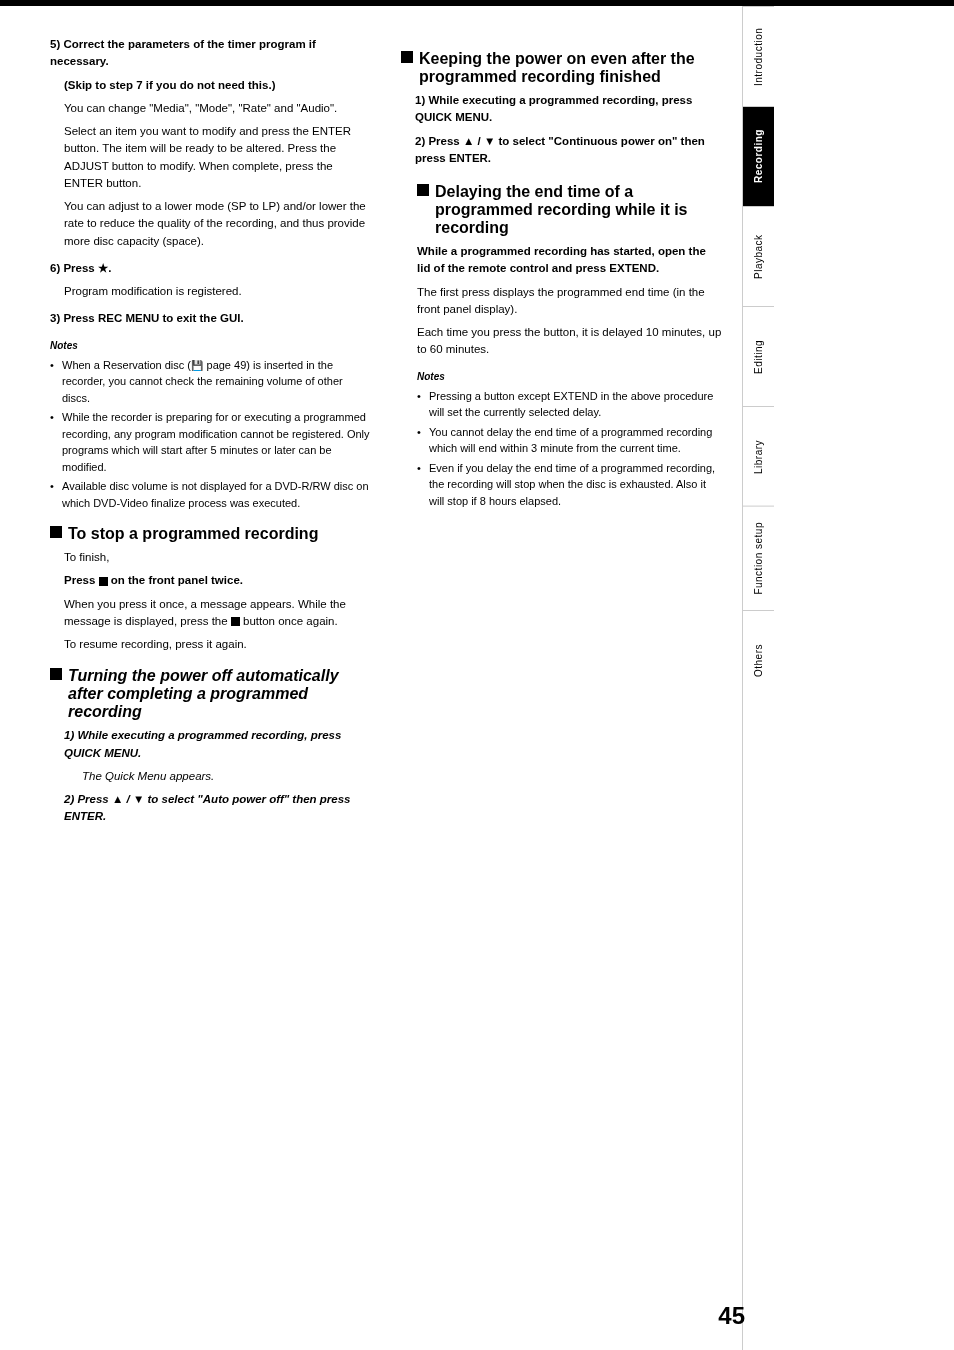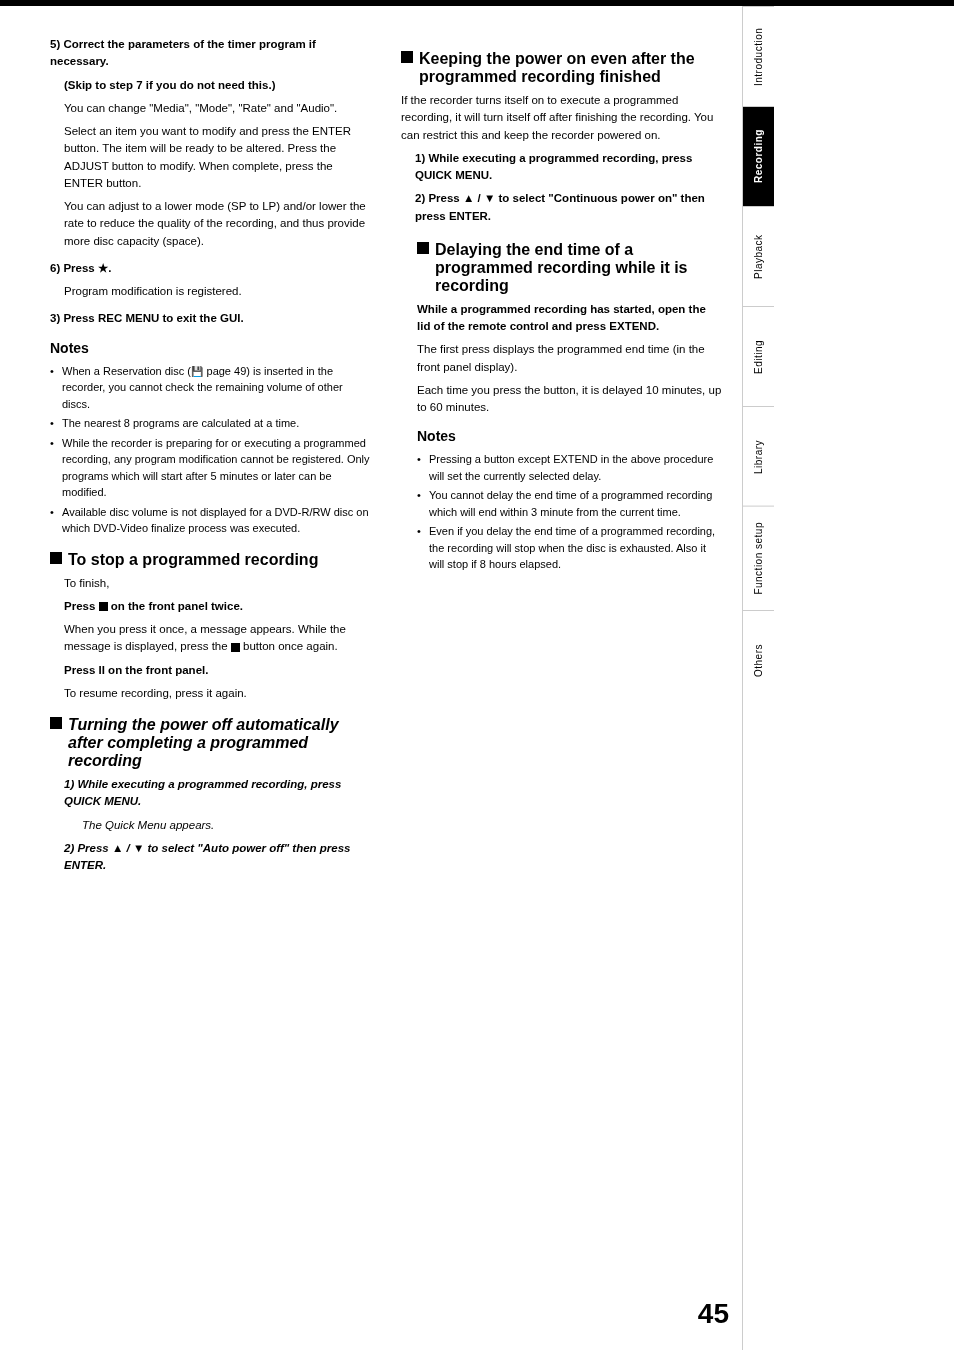--- a/index.html
+++ b/index.html
@@ -60,22 +60,22 @@
       letter-spacing: 0.5px;
     }
     .sidebar-tab.active {
       background: #000;
       color: #fff;
       font-weight: bold;
     }
     .page-number {
       position: absolute;
       bottom: 20px;
-      right: 45px;
-      font-size: 28px;
+      right: 29px;
+      font-size: 24px;
       font-weight: bold;
       color: #000;
     }
     .step-item {
       margin-bottom: 10px;
     }
     p {
       font-size: 11.5px;
       line-height: 1.5;
       margin-bottom: 6px;
@@ -96,23 +96,24 @@
       height: 12px;
       background: #000;
       flex-shrink: 0;
       margin-top: 1px;
     }
     .notes-section {
       margin-top: 10px;
       margin-bottom: 10px;
     }
     .notes-title {
-      font-size: 14px;
+      font-size: 10px;
       font-weight: bold;
       margin-bottom: 4px;
+      font-style: italic;
     }
     .notes-list {
       list-style: none;
       padding: 0;
     }
     .notes-list li {
       font-size: 11px;
       line-height: 1.5;
       margin-bottom: 3px;
       padding-left: 12px;
@@ -168,35 +169,33 @@
       <div class="step-item">
         <p class="bold">3)  Press REC MENU to exit the GUI.</p>
       </div>
 
       <div class="notes-section">
         <p class="notes-title">Notes</p>
         <ul class="notes-list">
           <li>
             When a Reservation disc (<span class="disc-icon">💾</span> page 49) is inserted in the recorder, you cannot check the remaining volume of other discs.
           </li>
-          <li>The nearest 8 programs are calculated at a time.</li>
           <li>While the recorder is preparing for or executing a programmed recording, any program modification cannot be registered. Only programs which will start after 5 minutes or later can be modified.</li>
           <li>Available disc volume is not displayed for a DVD-R/RW disc on which DVD-Video finalize process was executed.</li>
         </ul>
       </div>
 
       <div class="step-item">
         <div class="section-title">
           <span class="section-title-square"></span>
           <span>To stop a programmed recording</span>
         </div>
         <p class="indent">To finish,</p>
         <p class="indent bold">Press <span class="stop-icon"></span> on the front panel twice.</p>
         <p class="indent">When you press it once, a message appears. While the message is displayed, press the <span class="stop-icon"></span> button once again.</p>
-        <p class="indent bold">Press II on the front panel.</p>
         <p class="indent">To resume recording, press it again.</p>
       </div>
 
       <div class="step-item" style="margin-top:14px;font-style:italic;">
         <div class="section-title">
           <span class="section-title-square"></span>
           <span>Turning the power off automatically after completing a programmed recording</span>
         </div>
         <div class="sub-step indent">
           <p><span class="bold">1)</span>  <span class="bold">While executing a programmed recording, press QUICK MENU.</span></p>
@@ -209,21 +208,20 @@
 
     </div>
 
     <div class="right-column">
 
       <div class="step-item">
         <div class="section-title">
           <span class="section-title-square"></span>
           <span>Keeping the power on even after the programmed recording finished</span>
         </div>
-        <p>If the recorder turns itself on to execute a programmed recording, it will turn itself off after finishing the recording. You can restrict this and keep the recorder powered on.</p>
         <div class="sub-step" style="margin-top:6px;">
           <p class="bold">1)  While executing a programmed recording, press QUICK MENU.</p>
         </div>
         <div class="sub-step" style="margin-top:4px;">
           <p class="bold">2)  Press ▲ / ▼ to select "Continuous power on" then press ENTER.</p>
         </div>
       </div>
 
       <div class="step-item" style="margin-top:16px;margin-left:16px;">
         <div class="section-title">

